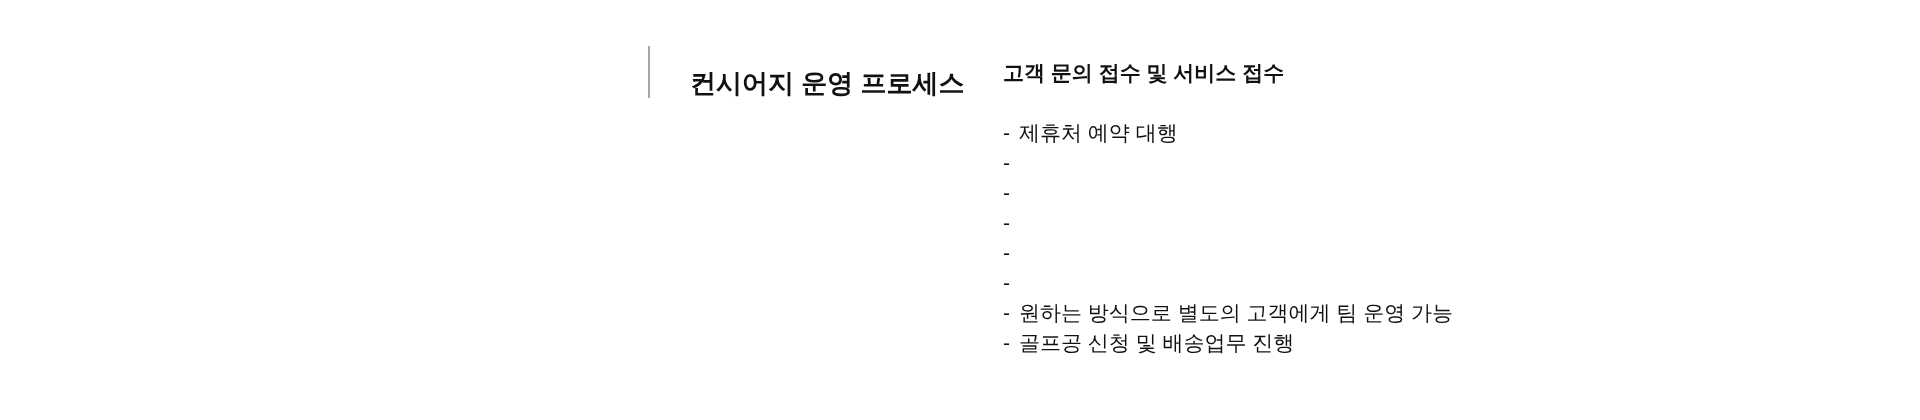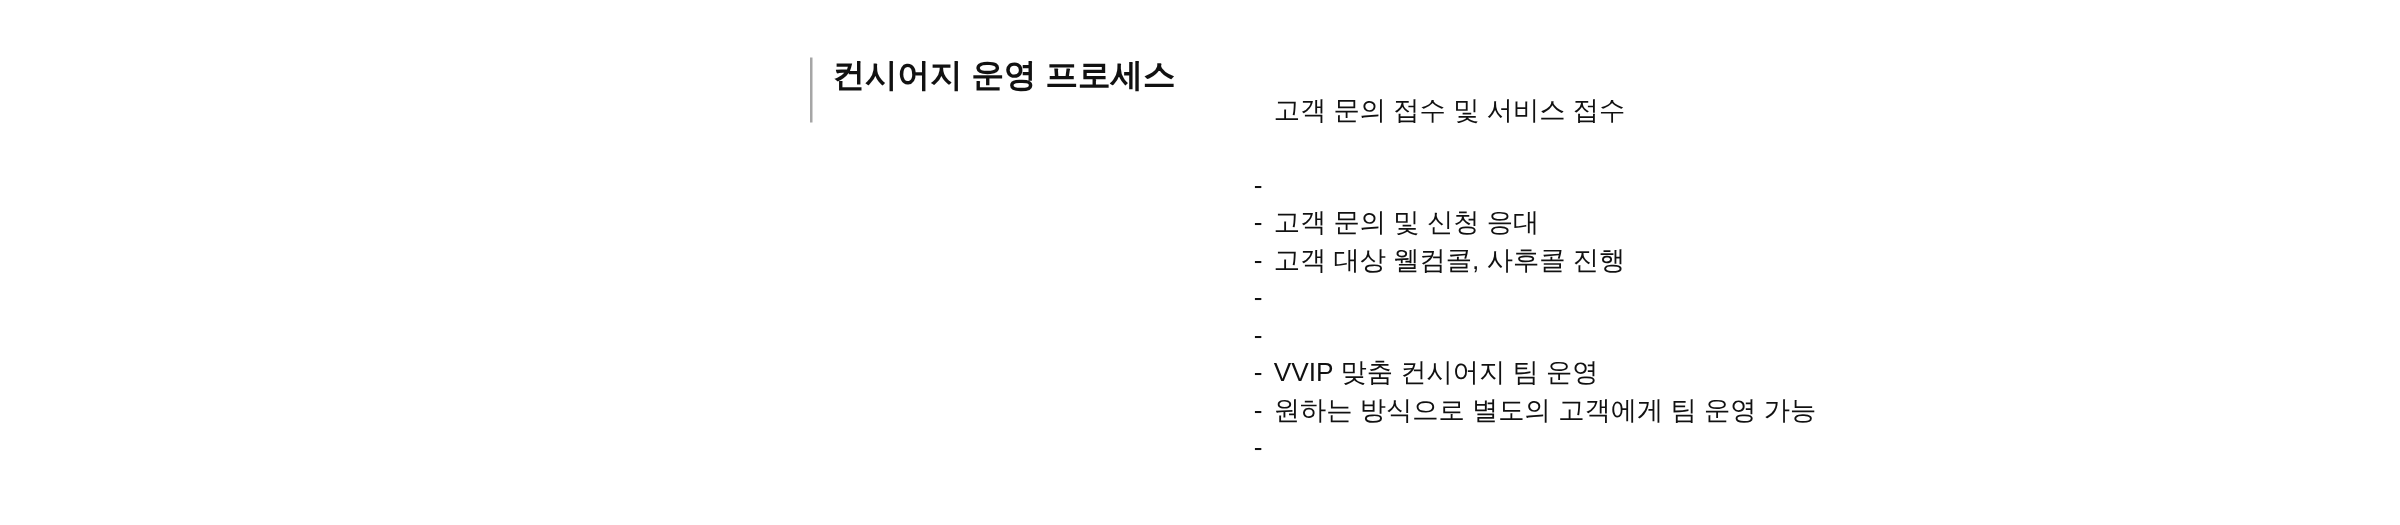--- a/index.html
+++ b/index.html
@@ -15,42 +15,42 @@
     font-family: "Liberation Sans", "DejaVu Sans", sans-serif;
     color: #111111;
     -webkit-font-smoothing: antialiased;
   }
   .section-title-block {
     position: absolute;
     left: 648px;
     top: 46px;
     height: 52px;
     display: flex;
-    align-items: flex-start;
+    align-items: flex-end;
     border-left: 2px solid #a6a6a6;
-    padding-left: 16px;
+    padding-left: 40px;
   }
   .section-title {
     margin: 0;
     font-size: 26px;
     line-height: 1.1;
     font-weight: 700;
     color: #111111;
     white-space: nowrap;
   }
   .content-block {
     position: absolute;
     left: 1003px;
     top: 58px;
   }
   .process-heading {
-    margin: 16px;
+    margin: 0;
     font-size: 21px;
     line-height: 30px;
-    font-weight: 400;
+    font-weight: 700;
     color: #111111;
     white-space: nowrap;
   }
   .item-list {
     list-style: none;
     margin: 30px 0 0 0;
     padding: 0;
     font-size: 21px;
     line-height: 30px;
     font-weight: 400;
@@ -74,49 +74,48 @@
   <div class="section-title-block">
     <span class="accent-rule"></span>
     <h2 class="section-title">컨시어지 운영 프로세스</h2>
   </div>
 
   <div class="content-block">
     <h3 class="process-heading">고객 문의 접수 및 서비스 접수</h3>
     <ul class="item-list" id="item-list">
   <li class="item">
     <span class="dash">-</span>
-  </li>
-
-  <li class="item">
-    <span class="dash">-</span>
-    <span class="item-text">고객 문의 및 신청 응대</span>
-  </li>
-
-  <li class="item">
-    <span class="dash">-</span>
-    <span class="item-text">고객 대상 웰컴콜, 사후콜 진행</span>
+    <span class="item-text">제휴처 예약 대행</span>
   </li>
 
   <li class="item">
     <span class="dash">-</span>
   </li>
 
   <li class="item">
     <span class="dash">-</span>
   </li>
 
   <li class="item">
     <span class="dash">-</span>
-    <span class="item-text">VVIP 맞춤 컨시어지 팀 운영</span>
+  </li>
+
+  <li class="item">
+    <span class="dash">-</span>
+  </li>
+
+  <li class="item">
+    <span class="dash">-</span>
   </li>
 
   <li class="item">
     <span class="dash">-</span>
     <span class="item-text">원하는 방식으로 별도의 고객에게 팀 운영 가능</span>
   </li>
 
   <li class="item">
     <span class="dash">-</span>
+    <span class="item-text">골프공 신청 및 배송업무 진행</span>
   </li>
 </ul>
   </div>
 
 </main>
 
 </body></html>

